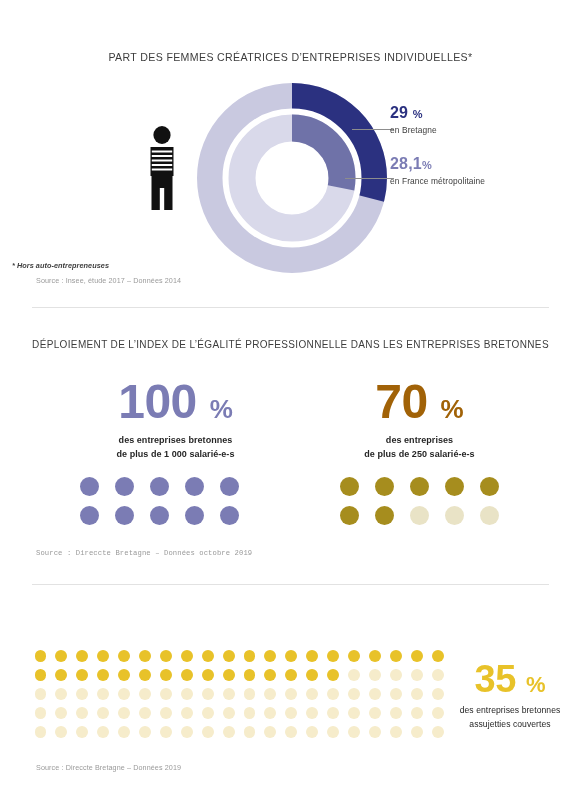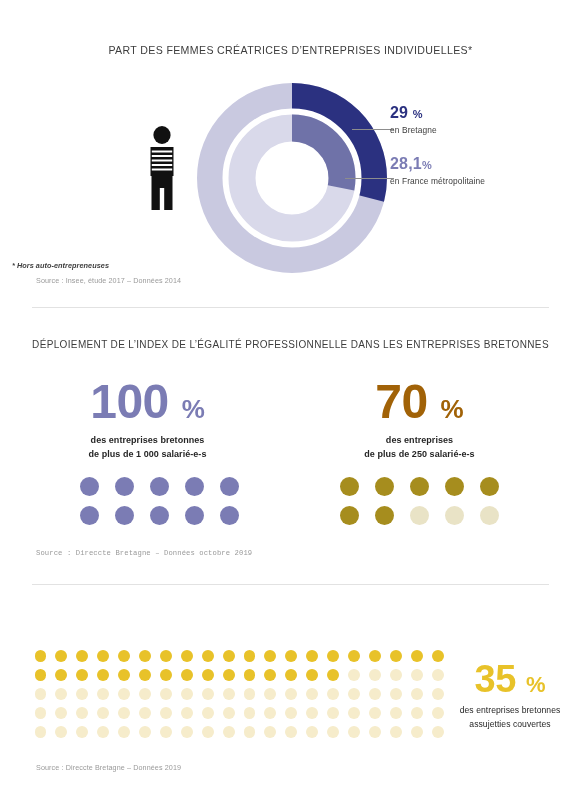--- a/index.html
+++ b/index.html
@@ -47,21 +47,21 @@
   .divider {
     position: absolute;
     left: 32px;
     width: 517px;
     height: 1px;
     background: #e2e2e2;
   }
 
   
   #section-creatrices { position: absolute; left: 0; top: 0; width: 581px; height: 300px; }
-  #sec1-title { position: absolute; left: 0; top: 44px; width: 581px; }
+  #sec1-title { position: absolute; left: 0; top: 51px; width: 581px; }
 
   .pictogram {
     position: absolute;
     left: 140px;
     top: 126px;
   }
 
   .donut-wrap {
     position: absolute;
     left: 196px;
@@ -92,21 +92,21 @@
   }
 
   #sec1-footnote { position: absolute; left: 12px; top: 261px; }
   #sec1-source  { position: absolute; left: 36px; top: 276px; }
 
   
   #section-index { position: absolute; left: 0; top: 320px; width: 523px; height: 260px; }
   #sec2-title { position: absolute; left: 0; top: 19px; width: 581px; }
 
   .stat-block { position: absolute; top: 58px; width: 255px; text-align: center; }
-  #stat-100 { left: 20px; }
+  #stat-100 { left: 48px; }
   #stat-70  { left: 292px; }
 
   .big-number {
     font-size: 48px;
     font-weight: bold;
     letter-spacing: -0.5px;
     line-height: 1;
   }
   .big-number .pct { font-size: 26px; letter-spacing: 0; }
 

